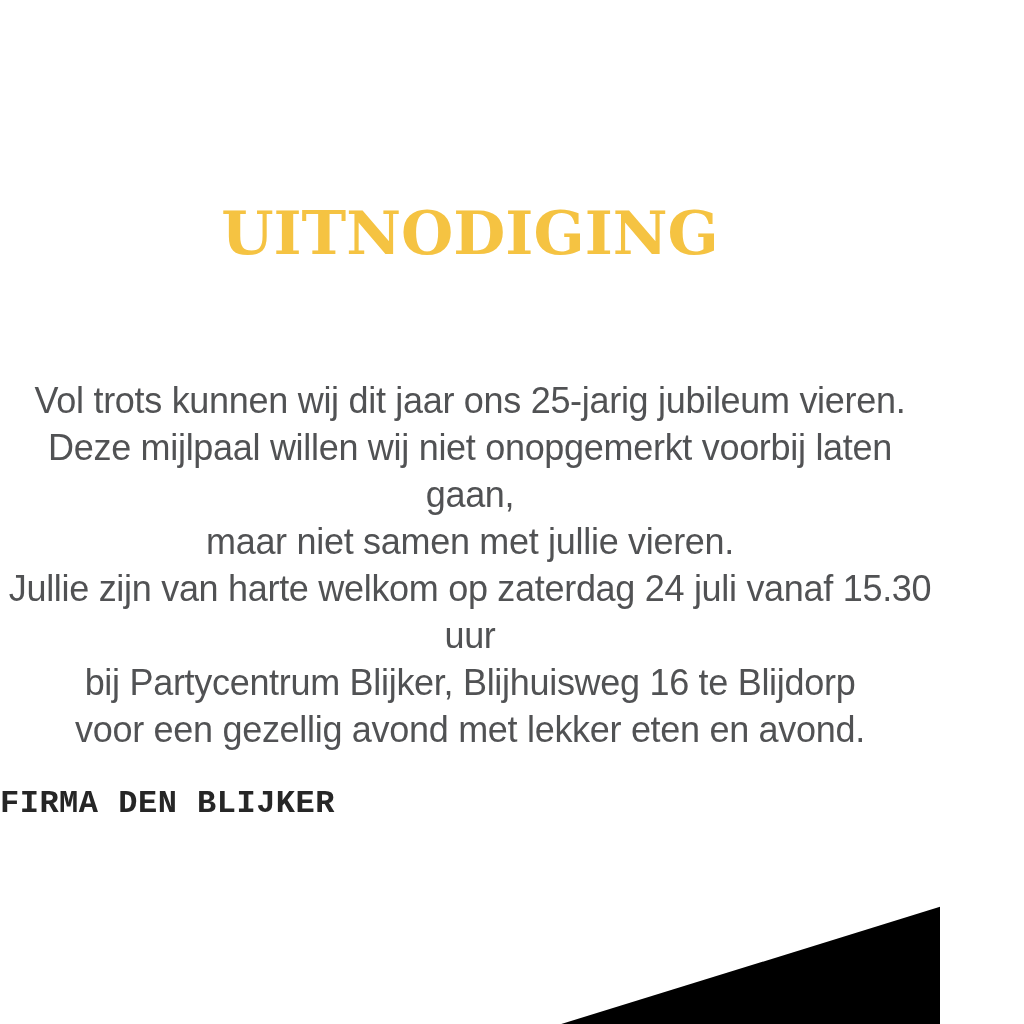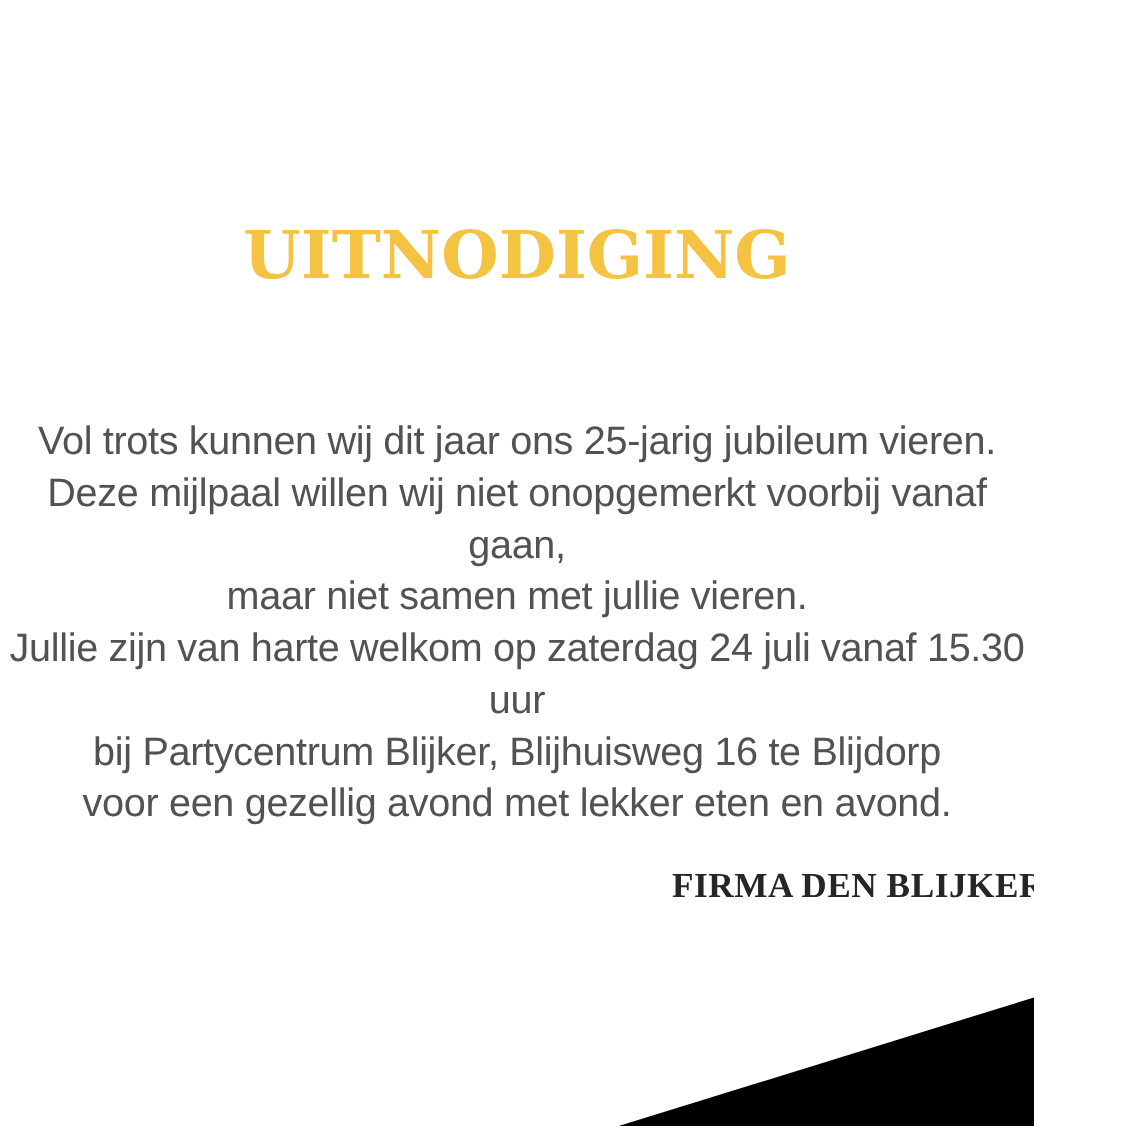--- a/index.html
+++ b/index.html
@@ -38,24 +38,24 @@
     font-family: "Liberation Sans", sans-serif;
     font-weight: 300;
     font-size: 36px;
     line-height: 47px;
     letter-spacing: -0.3px;
     color: #515254;
   }
   .company {
     position: absolute;
     top: 748px;
-    left: 10px;
+    left: 0;
     width: 100%;
-    text-align: right;
-    font-family: Liberation Serif, serif;
+    text-align: left;
+    font-family: Liberation Mono, monospace;
     font-weight: 700;
     font-size: 32px;
     line-height: 40px;
     letter-spacing: 0.5px;
     color: #262626;
   }
   .names {
     position: absolute;
     top: 804px;
     left: 0;
@@ -80,21 +80,21 @@
 </style>
 </head>
 <body>
 
 <div class="card">
 
   <div class="title">UITNODIGING</div>
 
   <div class="body-text">
     <div class="line">Vol trots kunnen wij dit jaar ons 25-jarig jubileum vieren.</div>
-    <div class="line">Deze mijlpaal willen wij niet onopgemerkt voorbij vanaf gaan,</div>
+    <div class="line">Deze mijlpaal willen wij niet onopgemerkt voorbij laten gaan,</div>
     <div class="line">maar niet samen met jullie vieren.</div>
     <div class="line">Jullie zijn van harte welkom op zaterdag 24 juli vanaf 15.30 uur</div>
     <div class="line">bij Partycentrum Blijker, Blijhuisweg 16 te Blijdorp</div>
     <div class="line">voor een gezellig avond met lekker eten en avond.</div>
   </div>
 
   <div class="company">FIRMA DEN BLIJKER</div>
 
 
   <div class="corner-triangle"></div>

